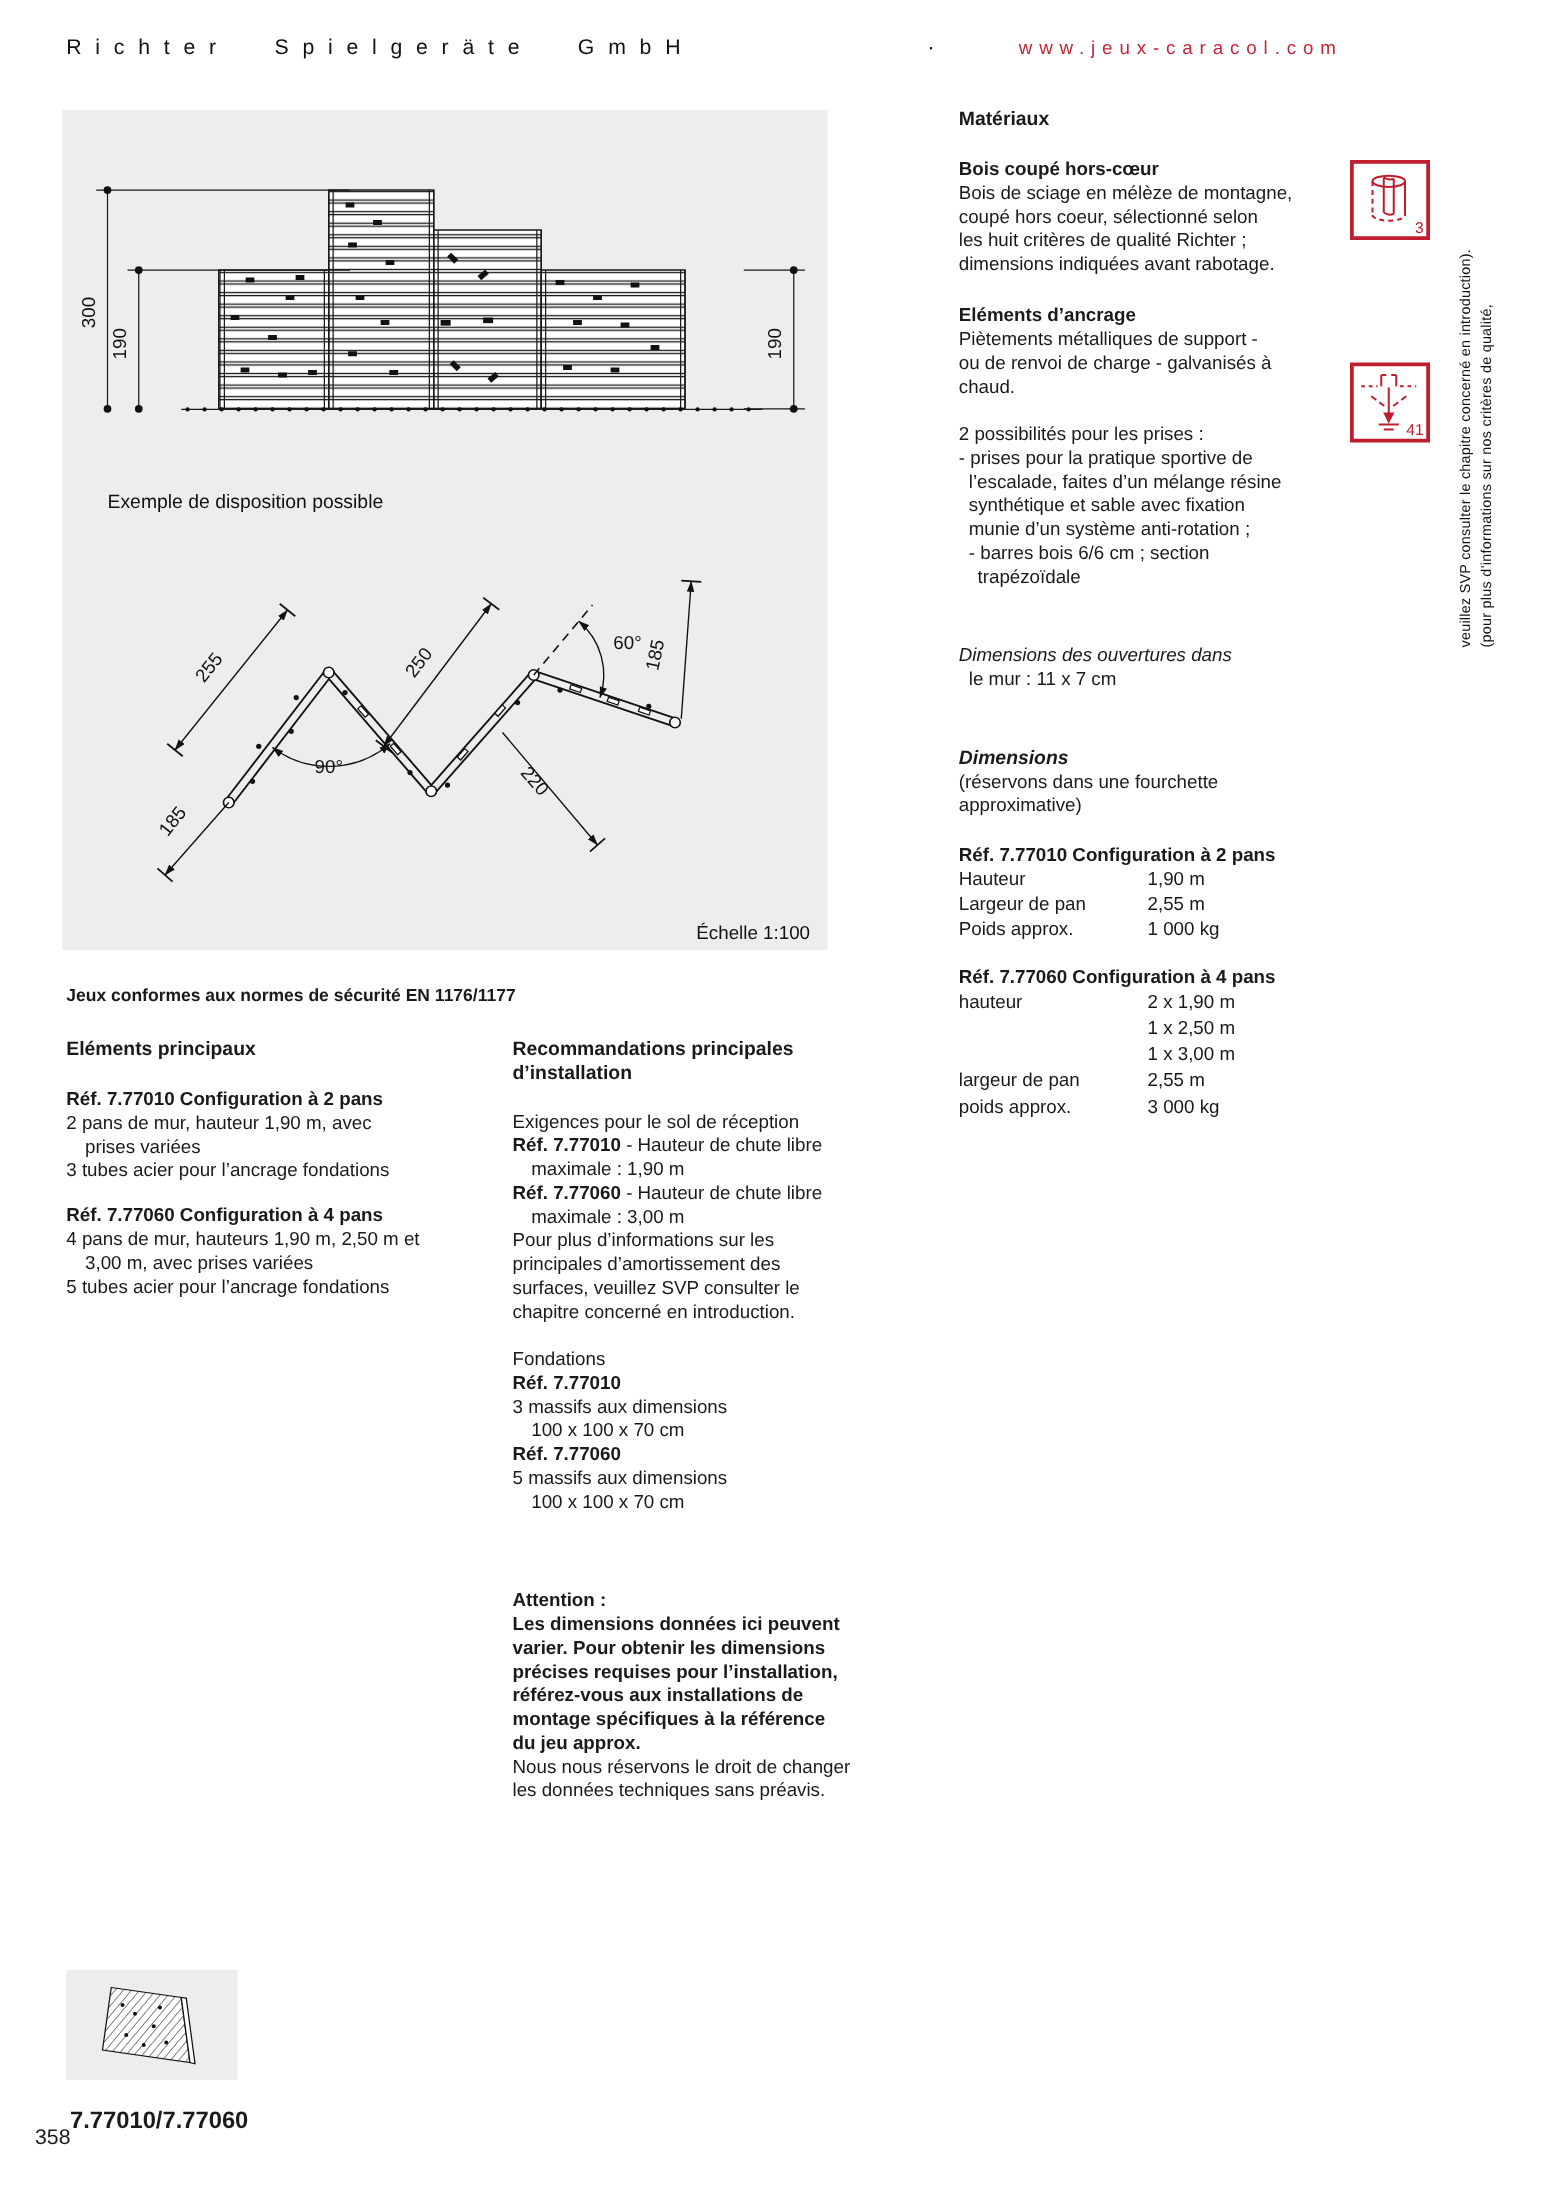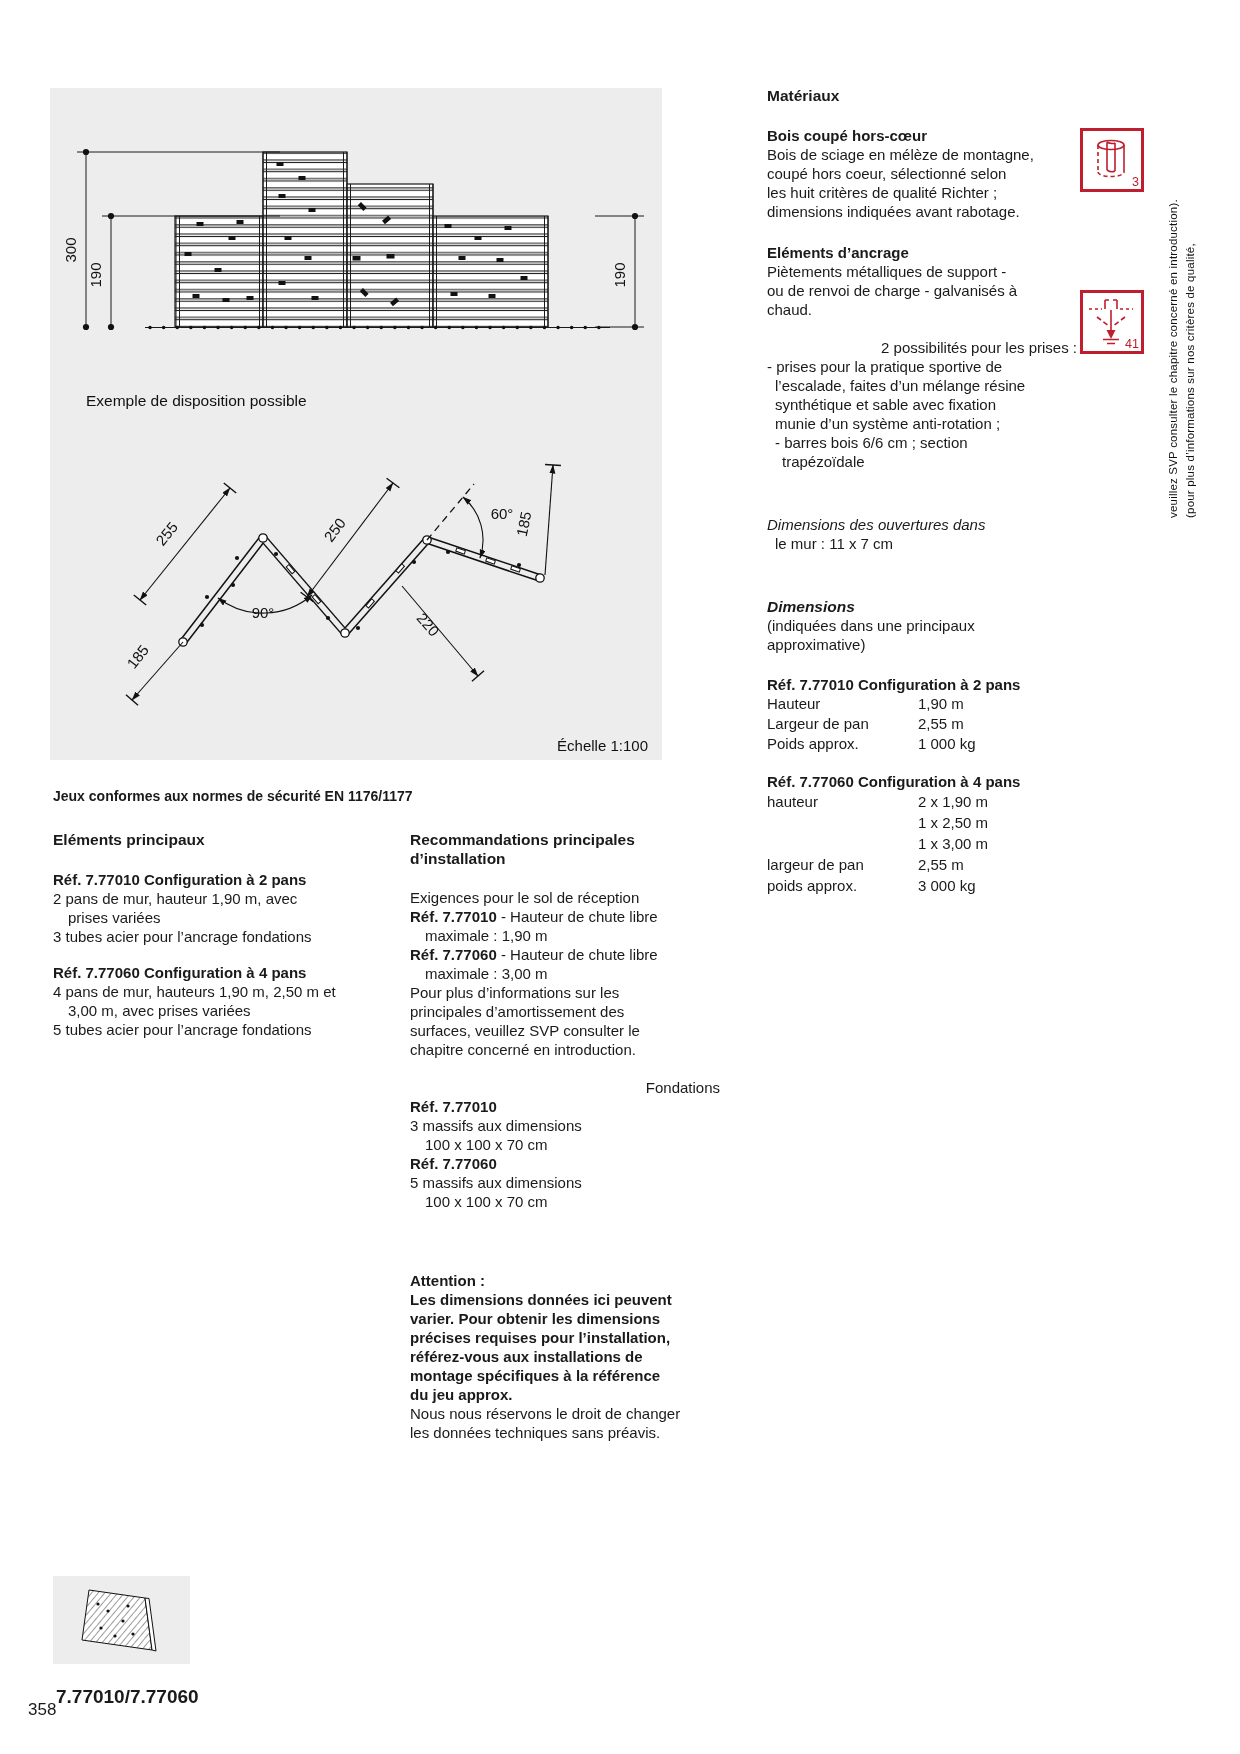--- a/index.html
+++ b/index.html
@@ -31,21 +31,21 @@
   .col{position:absolute;font-size:15px;line-height:19px;}
   .col .ln{min-height:19px;}
   .h1{font-weight:bold;font-size:15.5px;}
   .hb{font-weight:bold;}
   .ind{padding-left:15px;}
   .i1{padding-left:8px;}
   .i2{padding-left:15px;}
   .col-left{left:53px;top:830px;width:340px;}
   .col-mid{left:410px;top:830px;width:310px;}
   .col-right{left:767px;top:86px;width:310px;}
-  .m21{margin-top:21px;} .m20{margin-top:20px;} .m19{margin-top:19px;text-align:right;}
+  .m21{margin-top:21px;} .m20{margin-top:20px;} .m19{margin-top:19px;}
   .m17{margin-top:17px;} .m44{margin-top:44px;font-style:italic;} .m22{margin-top:22px;}
   .m53{margin-top:60px;} .m18{margin-top:18px;}
   .trow{line-height:20px;white-space:nowrap;}
   .trow2{line-height:21px;white-space:nowrap;}
   .tlabel{display:inline-block;width:151px;}
   
   .iconbox{position:absolute;left:1080px;width:58px;height:58px;border:3px solid #be1e2d;background:#fff;}
   .icon1{top:128px;} .icon2{top:250px;margin-top:40px;}
   .iconbox .num{position:absolute;right:2px;bottom:0px;font-size:12.5px;color:#be1e2d;}
   .ricon{stroke:#be1e2d;fill:none;stroke-width:1.6;}
@@ -57,20 +57,25 @@
   
   .thumb{position:absolute;left:53px;top:1576px;width:137px;height:88px;background:#ededed;}
   .pcode{position:absolute;left:56px;top:1670px;font-size:19px;font-weight:bold;margin-top:16px;}
   .pnum{position:absolute;left:28px;top:1700px;font-size:17px;}
 </style>
 </head>
 <body>
 
 <div class="page">
 
+  <div class="hdr">
+    <span class="brand">Richter Spielgeräte GmbH</span>
+    <span class="hdr-sep">·</span>
+    <span class="hdr-url">www.jeux-caracol.com</span>
+  </div>
 
   <div class="draw">
     <svg class="dwg" width="612" height="672" viewBox="0 0 612 672">
       <defs>
         <pattern id="planks" width="12" height="9.25" patternUnits="userSpaceOnUse">
           <rect x="-1" y="0.5" width="14" height="6.8" fill="#fff" stroke="#1a1a1a" stroke-width="1"></rect>
         </pattern>
         <marker id="ah" markerWidth="12" markerHeight="12" refX="8.5" refY="3" orient="auto-start-reverse" markerUnits="userSpaceOnUse">
           <path d="M0 0 L9 3 L0 6 Z" fill="#111"></path>
         </marker>
@@ -258,21 +263,21 @@
     <div class="ln m19">2 possibilités pour les prises :</div>
     <div class="ln">- prises pour la pratique sportive de</div>
     <div class="ln i1">l’escalade, faites d’un mélange résine</div>
     <div class="ln i1">synthétique et sable avec fixation</div>
     <div class="ln i1">munie d’un système anti-rotation ;</div>
     <div class="ln i1">- barres bois 6/6 cm ; section</div>
     <div class="ln i2">trapézoïdale</div>
     <div class="ln m44">Dimensions des ouvertures dans</div>
     <div class="ln i1">le mur : 11 x 7 cm</div>
     <div class="ln h1 m44">Dimensions</div>
-    <div class="ln">(indiquées dans une principaux</div>
+    <div class="ln">(réservons dans une fourchette</div>
     <div class="ln">approximative)</div>
     <div class="ln hb m21">Réf. 7.77010 Configuration à 2 pans</div>
     <div class="trow"><span class="tlabel">Hauteur</span><span>1,90 m</span></div>
     <div class="trow"><span class="tlabel">Largeur de pan</span><span>2,55 m</span></div>
     <div class="trow"><span class="tlabel">Poids approx.</span><span>1 000 kg</span></div>
     <div class="ln hb m18">Réf. 7.77060 Configuration à 4 pans</div>
     <div class="trow2"><span class="tlabel">hauteur</span><span>2 x 1,90 m</span></div>
     <div class="trow2"><span class="tlabel"></span><span>1 x 2,50 m</span></div>
     <div class="trow2"><span class="tlabel"></span><span>1 x 3,00 m</span></div>
     <div class="trow2"><span class="tlabel">largeur de pan</span><span>2,55 m</span></div>

